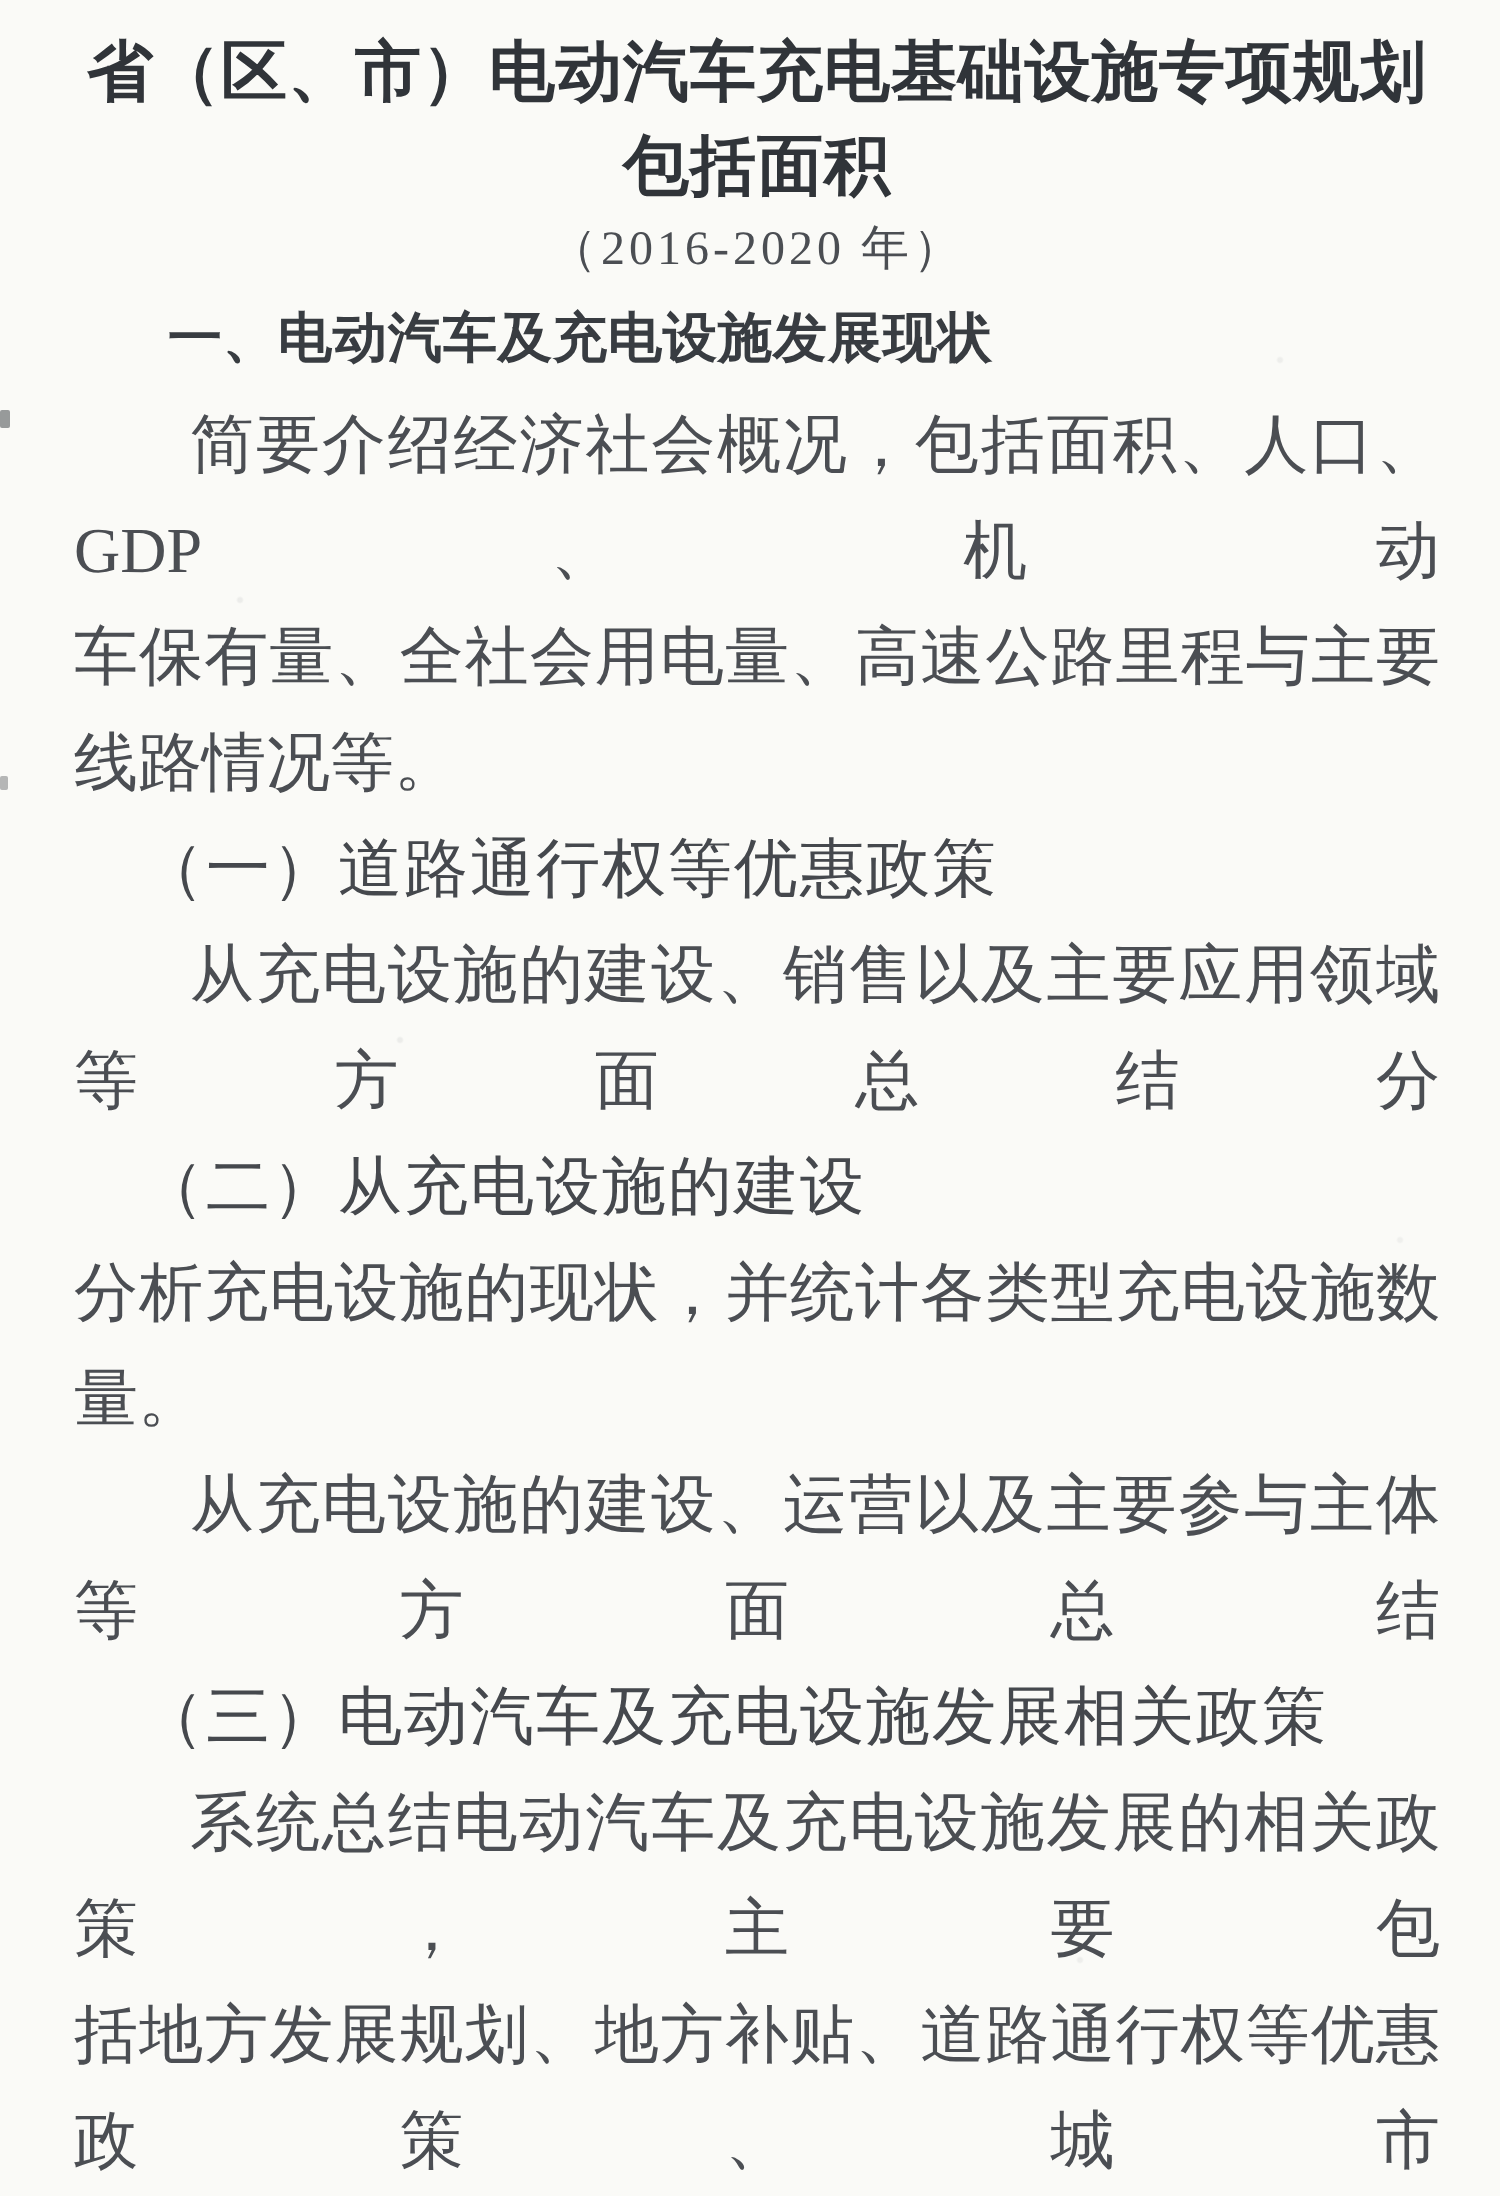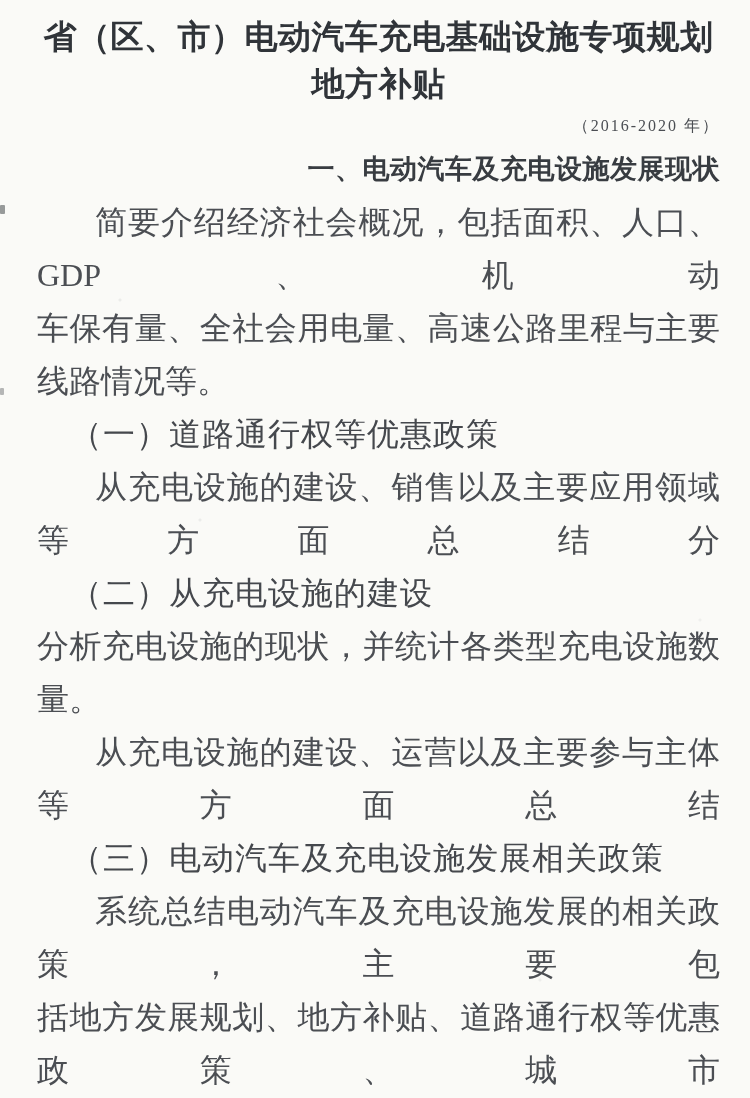--- a/index.html
+++ b/index.html
@@ -28,41 +28,40 @@
   }
   .doc-title {
     text-align: center;
     font-size: 33px;
     line-height: 47px;
     font-weight: 700;
     color: var(--ink-title, #303439);
     letter-spacing: 0.5px;
   }
   .doc-subtitle {
-    text-align: right;
-    font-size: 16px;
+    text-align: center;
+    font-size: 24px;
     line-height: 35px;
     color: var(--ink-body, #4b4e53);
     letter-spacing: 2px;
   }
   .doc-body {
     color: var(--ink-body, #4b4e53);
   }
   .doc-body > div {
     line-height: 53px;
     font-size: 32px;
   }
   .heading1 {
     font-family: Liberation Sans, sans-serif;
     font-weight: 700;
     font-size: 27px !important;
     color: var(--ink-heading, #383c41);
-    margin-left: 31px;
+    margin-left: 47px;
     letter-spacing: 0.5px;
-    text-align: right;
   }
   .heading2 {
     color: var(--ink-subheading, #45484d);
     margin-left: 33px;
     letter-spacing: 1px;
   }
   .pline {
     text-align: justify;
     text-align-last: justify;
     color: var(--ink-body, #4b4e53);
@@ -80,21 +79,21 @@
   .scan-artifact.a2 { top: 388px; width: 4px; height: 7px; opacity: .7; }
 </style>
 </head>
 <body>
 
 <div class="page">
   <div class="scan-artifact a1"></div>
   <div class="scan-artifact a2"></div>
 
   <div class="doc-title">省（区、市）电动汽车充电基础设施专项规划</div>
-  <div class="doc-title">地方补贴</div>
+  <div class="doc-title">包括面积</div>
   <div class="doc-subtitle">（2016-2020 年）</div>
 
   <div class="doc-body">
       <div class="heading1">一、电动汽车及充电设施发展现状</div>
       <div class="pline first">简要介绍经济社会概况，包括面积、人口、GDP、机动</div>
       <div class="pline last">车保有量、全社会用电量、高速公路里程与主要线路情况等。</div>
       <div class="heading2">（一）道路通行权等优惠政策</div>
       <div class="pline first">从充电设施的建设、销售以及主要应用领域等方面总结分</div>
       <div class="heading2">（二）从充电设施的建设</div>
       <div class="pline last">分析充电设施的现状，并统计各类型充电设施数量。</div>

